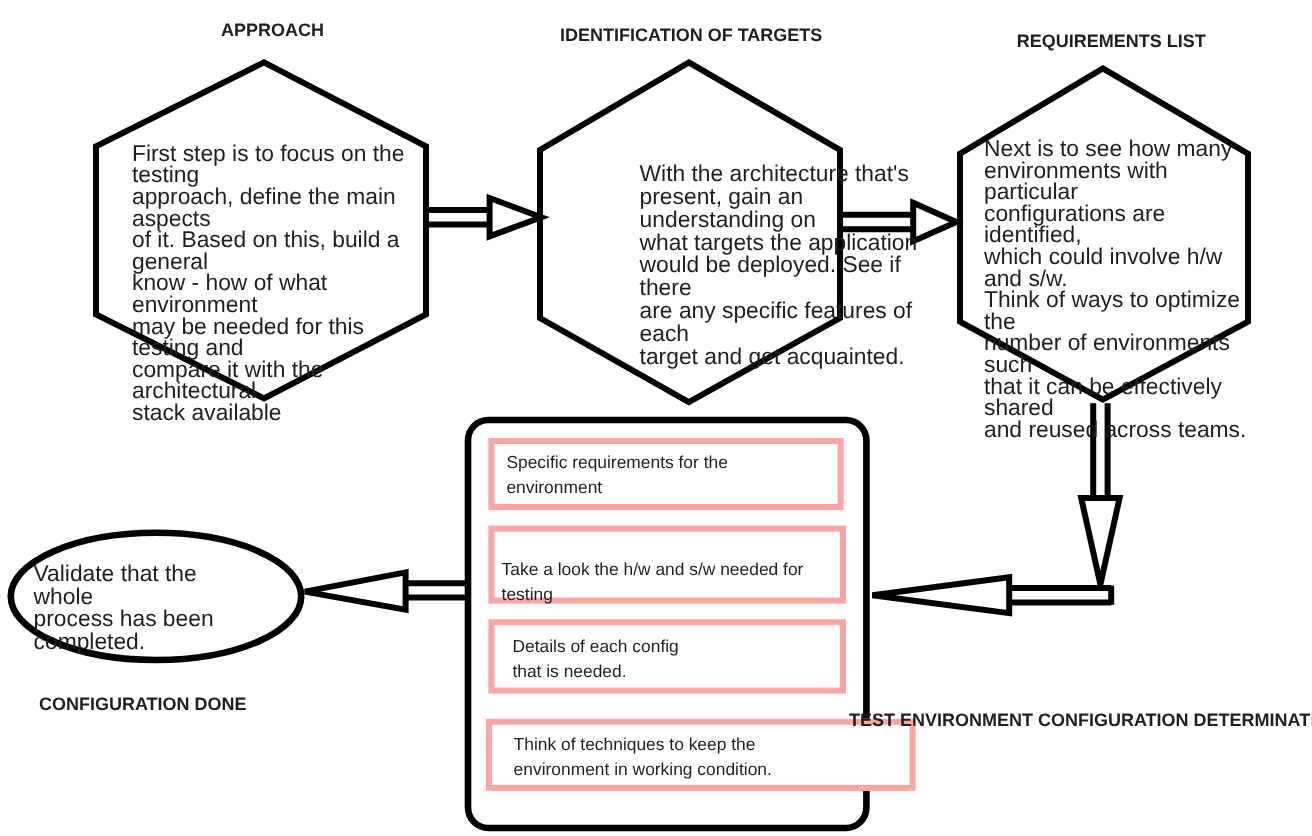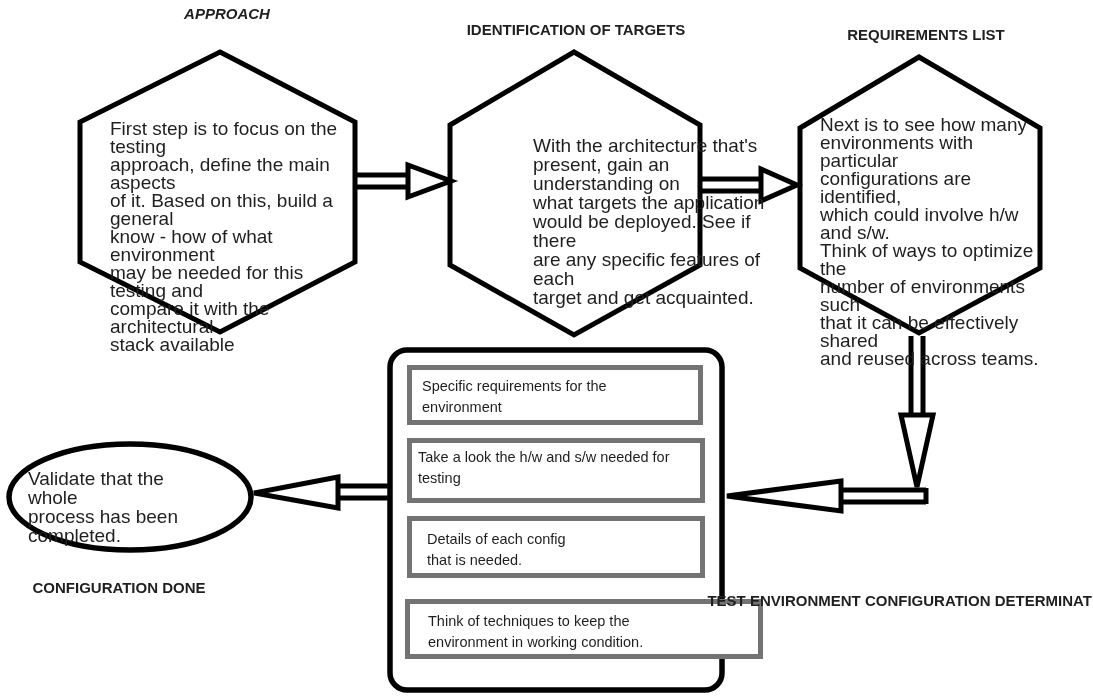--- a/index.html
+++ b/index.html
@@ -11,21 +11,21 @@
   .txt{
     position:absolute;white-space:pre-line;
     font-size:19px;line-height:18px;
   }
   .title{
     position:absolute;font-weight:bold;font-size:15px;
     white-space:nowrap;transform:translateX(-50%);
   }
   .cbox{
     position:absolute;box-sizing:border-box;background:#ffffff;
-    border:5px solid #737373;font-size:14.5px;line-height:21px;
+    border:5px solid #fca5a5;font-size:14.5px;line-height:21px;
     white-space:pre-line;
   }
 </style>
 </head>
 <body>
 
 <div class="canvas">
 
   <svg class="shapes" width="1093" height="697" viewBox="0 0 1093 697">
 
@@ -62,21 +62,21 @@
       <polygon points="841,481 727,496 841,511" fill="#ffffff"></polygon>
     </g>
 
     <g stroke="#000000" stroke-width="5" fill="none">
       <path d="M335 486 H389"></path>
       <path d="M335 498 H389"></path>
       <polygon points="338,477 254,493 338,508" fill="#ffffff"></polygon>
     </g>
   </svg>
 
-  <div class="title" style="left:227px;top:5px;font-style:italic;">APPROACH</div>
+  <div class="title" style="left:227px;top:17px;">APPROACH</div>
   <div class="title" style="left:576px;top:21px;">IDENTIFICATION OF TARGETS</div>
   <div class="title" style="left:926px;top:26px;">REQUIREMENTS LIST</div>
 
   <div class="txt" style="left:110px;top:120px;width:250px;">First step is to focus on the testing
 approach, define the main aspects
 of it. Based on this, build a general
 know - how of what environment
 may be needed for this testing and
 compare it with the architectural
 stack available</div>
@@ -89,21 +89,21 @@
   <div class="txt" style="left:820px;top:116px;width:235px;">Next is to see how many
 environments with particular
 configurations are identified,
 which could involve h/w and s/w.
 Think of ways to optimize the
 number of environments such
 that it can be effectively shared
 and reused across teams.</div>
 
   <div class="cbox" style="left:407px;top:365px;width:296px;height:60px;padding:6px 8px 0 10px;">Specific requirements for the environment</div>
-  <div class="cbox" style="left:407px;top:438px;width:298px;height:65px;padding:4px 8px 0 6px;">Take a look the h/w and s/w needed for
+  <div class="cbox" style="left:407px;top:438px;width:298px;height:65px;padding:22px 8px 0 6px;">Take a look the h/w and s/w needed for
 testing</div>
   <div class="cbox" style="left:407px;top:516px;width:298px;height:62px;padding:8px 8px 0 15px;">Details of each config
 that is needed.</div>
   <div class="cbox" style="left:405px;top:599px;width:358px;height:60px;padding:7px 8px 0 18px;">Think of techniques to keep the
 environment in working condition.</div>
 
   <div class="txt" style="left:28px;top:469px;width:180px;line-height:19px;">Validate that the whole
 process has been
 completed.</div>
 

